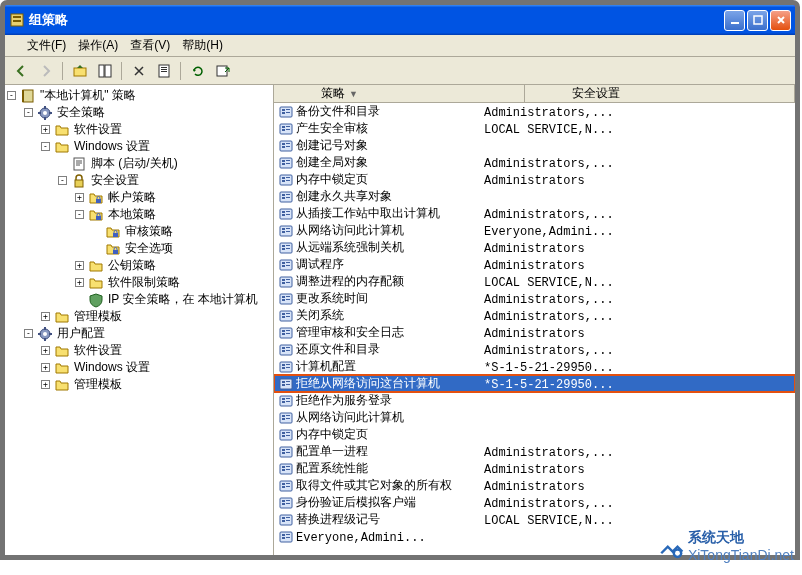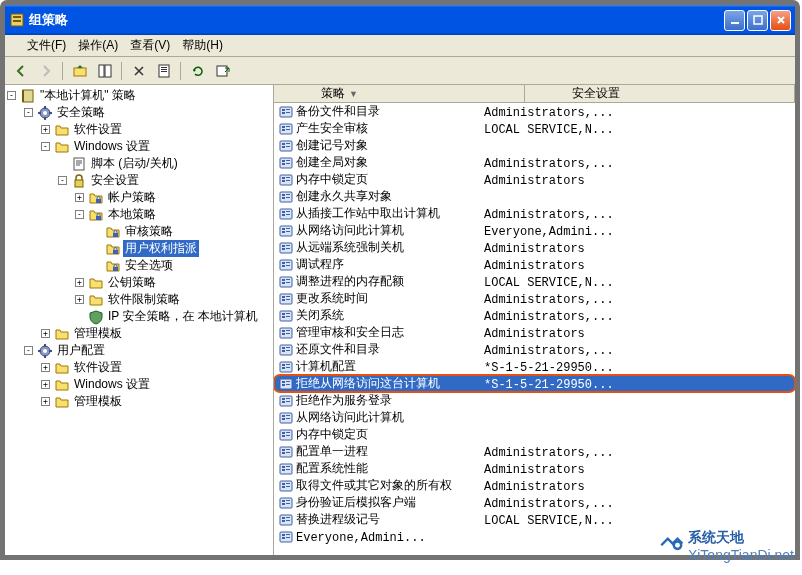--- a/index.html
+++ b/index.html
@@ -23,27 +23,27 @@
 .tree-node.selected .tree-label { background: #316AC5; color: #fff; }
 .expander { width: 9px; height: 9px; border: 1px solid #808080; display: flex; align-items: center; justify-content: center; font-size: 8px; line-height: 1; margin-right: 4px; color: #000; background: #fff; cursor: pointer; font-family: monospace; }
 .expander-space { width: 13px; }
 .tree-icon { width: 16px; height: 16px; margin-right: 2px; flex-shrink: 0; }
 .tree-label { padding: 0 2px; }
 .list-pane { flex: 1; display: flex; flex-direction: column; overflow: hidden; }
 .list-header { height: 18px; display: flex; background: #ECE9D8; border-bottom: 1px solid #aca899; }
 .list-header-col { border-right: 1px solid #aca899; padding: 2px 6px; font-size: 12px; display: flex; align-items: center; margin-left: 41px; }
 .list-body { flex: 1; overflow-y: auto; }
 .list-row { display: flex; align-items: flex-end; height: 17px; font-size: 12px; cursor: pointer; }
-.list-row.selected { background: #316AC5; color: #fff; border-radius: 6px; }
+.list-row.selected { background: #316AC5; color: #fff; }
 .list-row.highlighted { outline: 2px solid #E4500F; outline-offset: -1px; }
 .list-icon { width: 16px; height: 16px; margin: 0 2px 0 4px; flex-shrink: 0; }
 .list-col-policy { width: 188px; overflow: hidden; white-space: nowrap; }
 .list-col-security { flex: 1; overflow: hidden; white-space: nowrap; font-family: "Courier New", monospace; }
 .list-sort { font-size: 9px; margin-left: 4px; color: #666; }
-.watermark { position: absolute; right: 8px; bottom: 12px; font-size: 11px; color: #275EA8; display: flex; align-items: flex-start; gap: 4px; font-family: "Microsoft YaHei", sans-serif; }
+.watermark { position: absolute; right: 8px; bottom: 12px; font-size: 11px; color: #275EA8; display: flex; align-items: flex-end; gap: 4px; font-family: "Microsoft YaHei", sans-serif; }
 .watermark svg { width: 26px; height: 26px; }
 
 
 ::-webkit-scrollbar { width: 17px; height: 17px; }
 ::-webkit-scrollbar-track { background: #F1EFE2; }
 ::-webkit-scrollbar-thumb { background: #C5C2B2; border: 1px solid #fff; }
 ::-webkit-scrollbar-button { background: #ECE9D8; border: 1px solid #aca899; height: 17px; }
 </style>
 </head>
 <body>
@@ -209,29 +209,20 @@
           <span class="tree-label">本地策略</span>
         </div>
         <div class="tree-node" style="padding-left: 85px;">
           <span class="expander-space"></span>
           <span class="tree-icon"><svg width="16" height="16">
               <path d="M2 4 L6 4 L7 6 L14 6 L14 13 L2 13 Z" fill="#F8E070" stroke="#A07800"></path>
               <rect x="8" y="9" width="5" height="4" fill="#4060C0"></rect>
               <path d="M9 9 L9 8 A1.5 1.5 0 0 1 12 8 L12 9" fill="none" stroke="#4060C0"></path>
             </svg></span>
           <span class="tree-label">审核策略</span>
-        </div>
-        <div class="tree-node selected" style="padding-left: 85px;">
-          <span class="expander-space"></span>
-          <span class="tree-icon"><svg width="16" height="16">
-              <path d="M2 4 L6 4 L7 6 L14 6 L14 13 L2 13 Z" fill="#F8E070" stroke="#A07800"></path>
-              <rect x="8" y="9" width="5" height="4" fill="#4060C0"></rect>
-              <path d="M9 9 L9 8 A1.5 1.5 0 0 1 12 8 L12 9" fill="none" stroke="#4060C0"></path>
-            </svg></span>
-          <span class="tree-label">用户权利指派</span>
         </div>
         <div class="tree-node" style="padding-left: 85px; align-items: center;">
           <span class="expander-space"></span>
           <span class="tree-icon"><svg width="16" height="16">
               <path d="M2 4 L6 4 L7 6 L14 6 L14 13 L2 13 Z" fill="#F8E070" stroke="#A07800"></path>
               <rect x="8" y="9" width="5" height="4" fill="#4060C0"></rect>
               <path d="M9 9 L9 8 A1.5 1.5 0 0 1 12 8 L12 9" fill="none" stroke="#4060C0"></path>
             </svg></span>
           <span class="tree-label">安全选项</span>
         </div>

